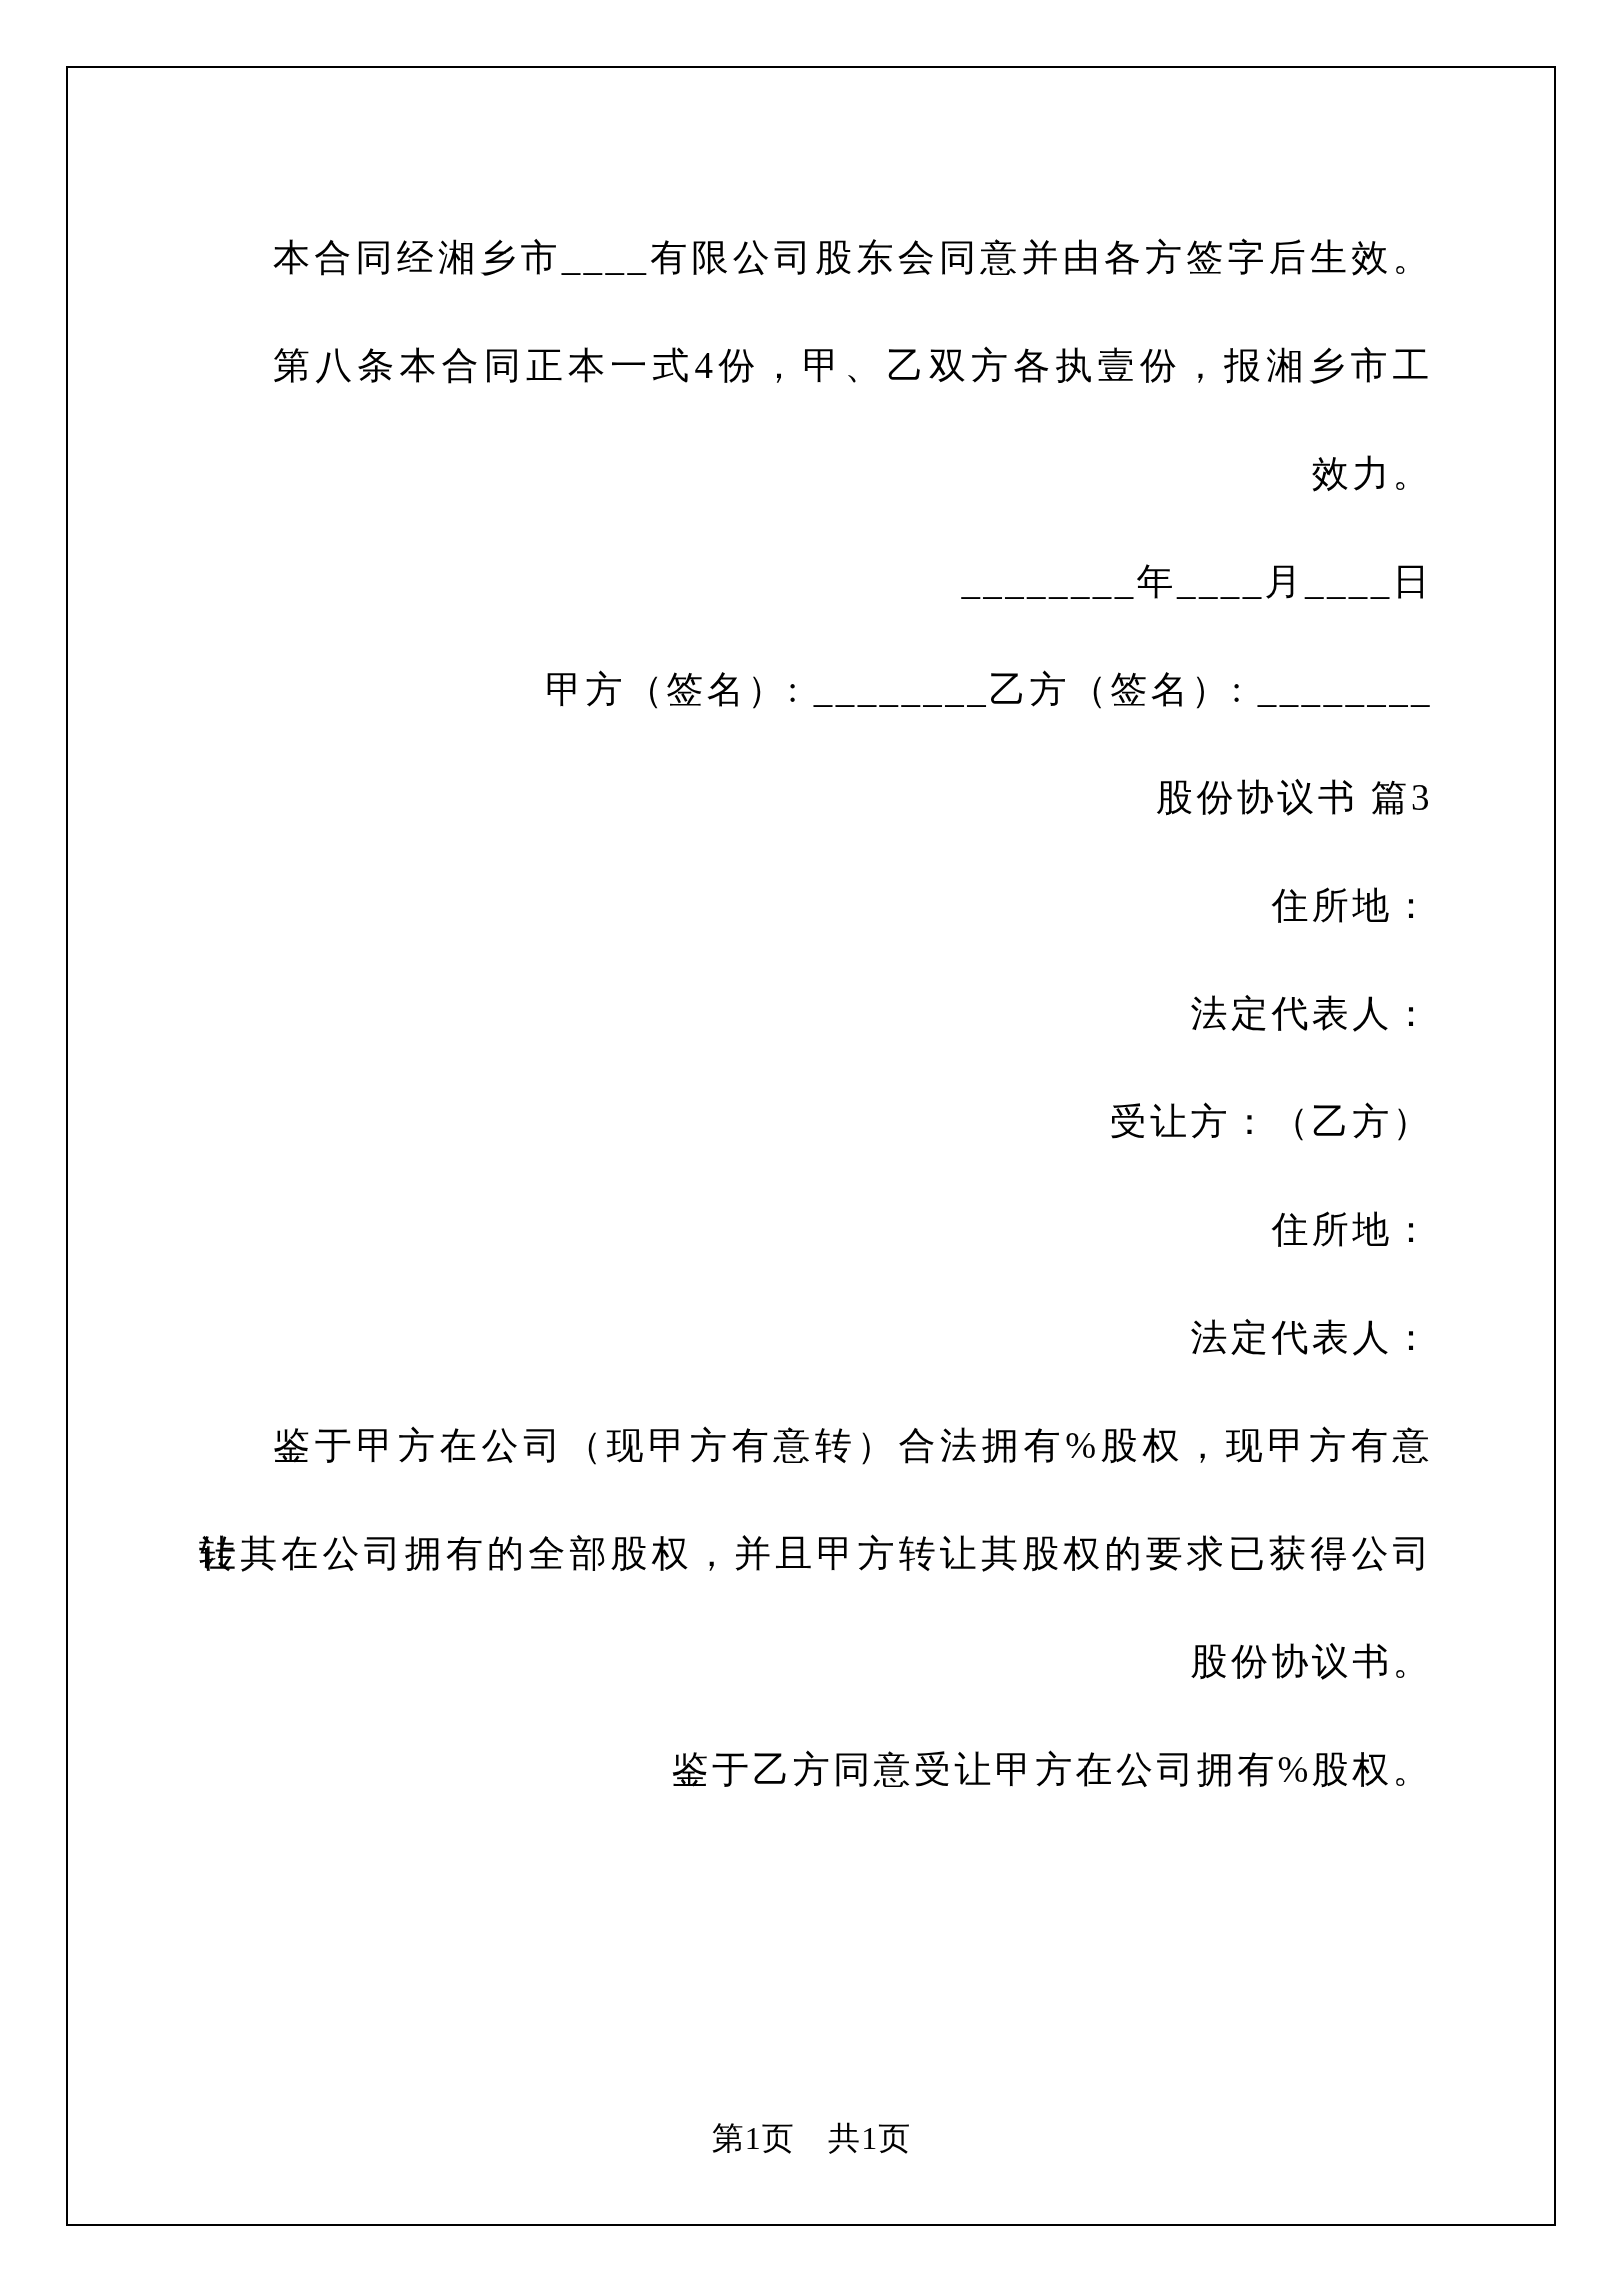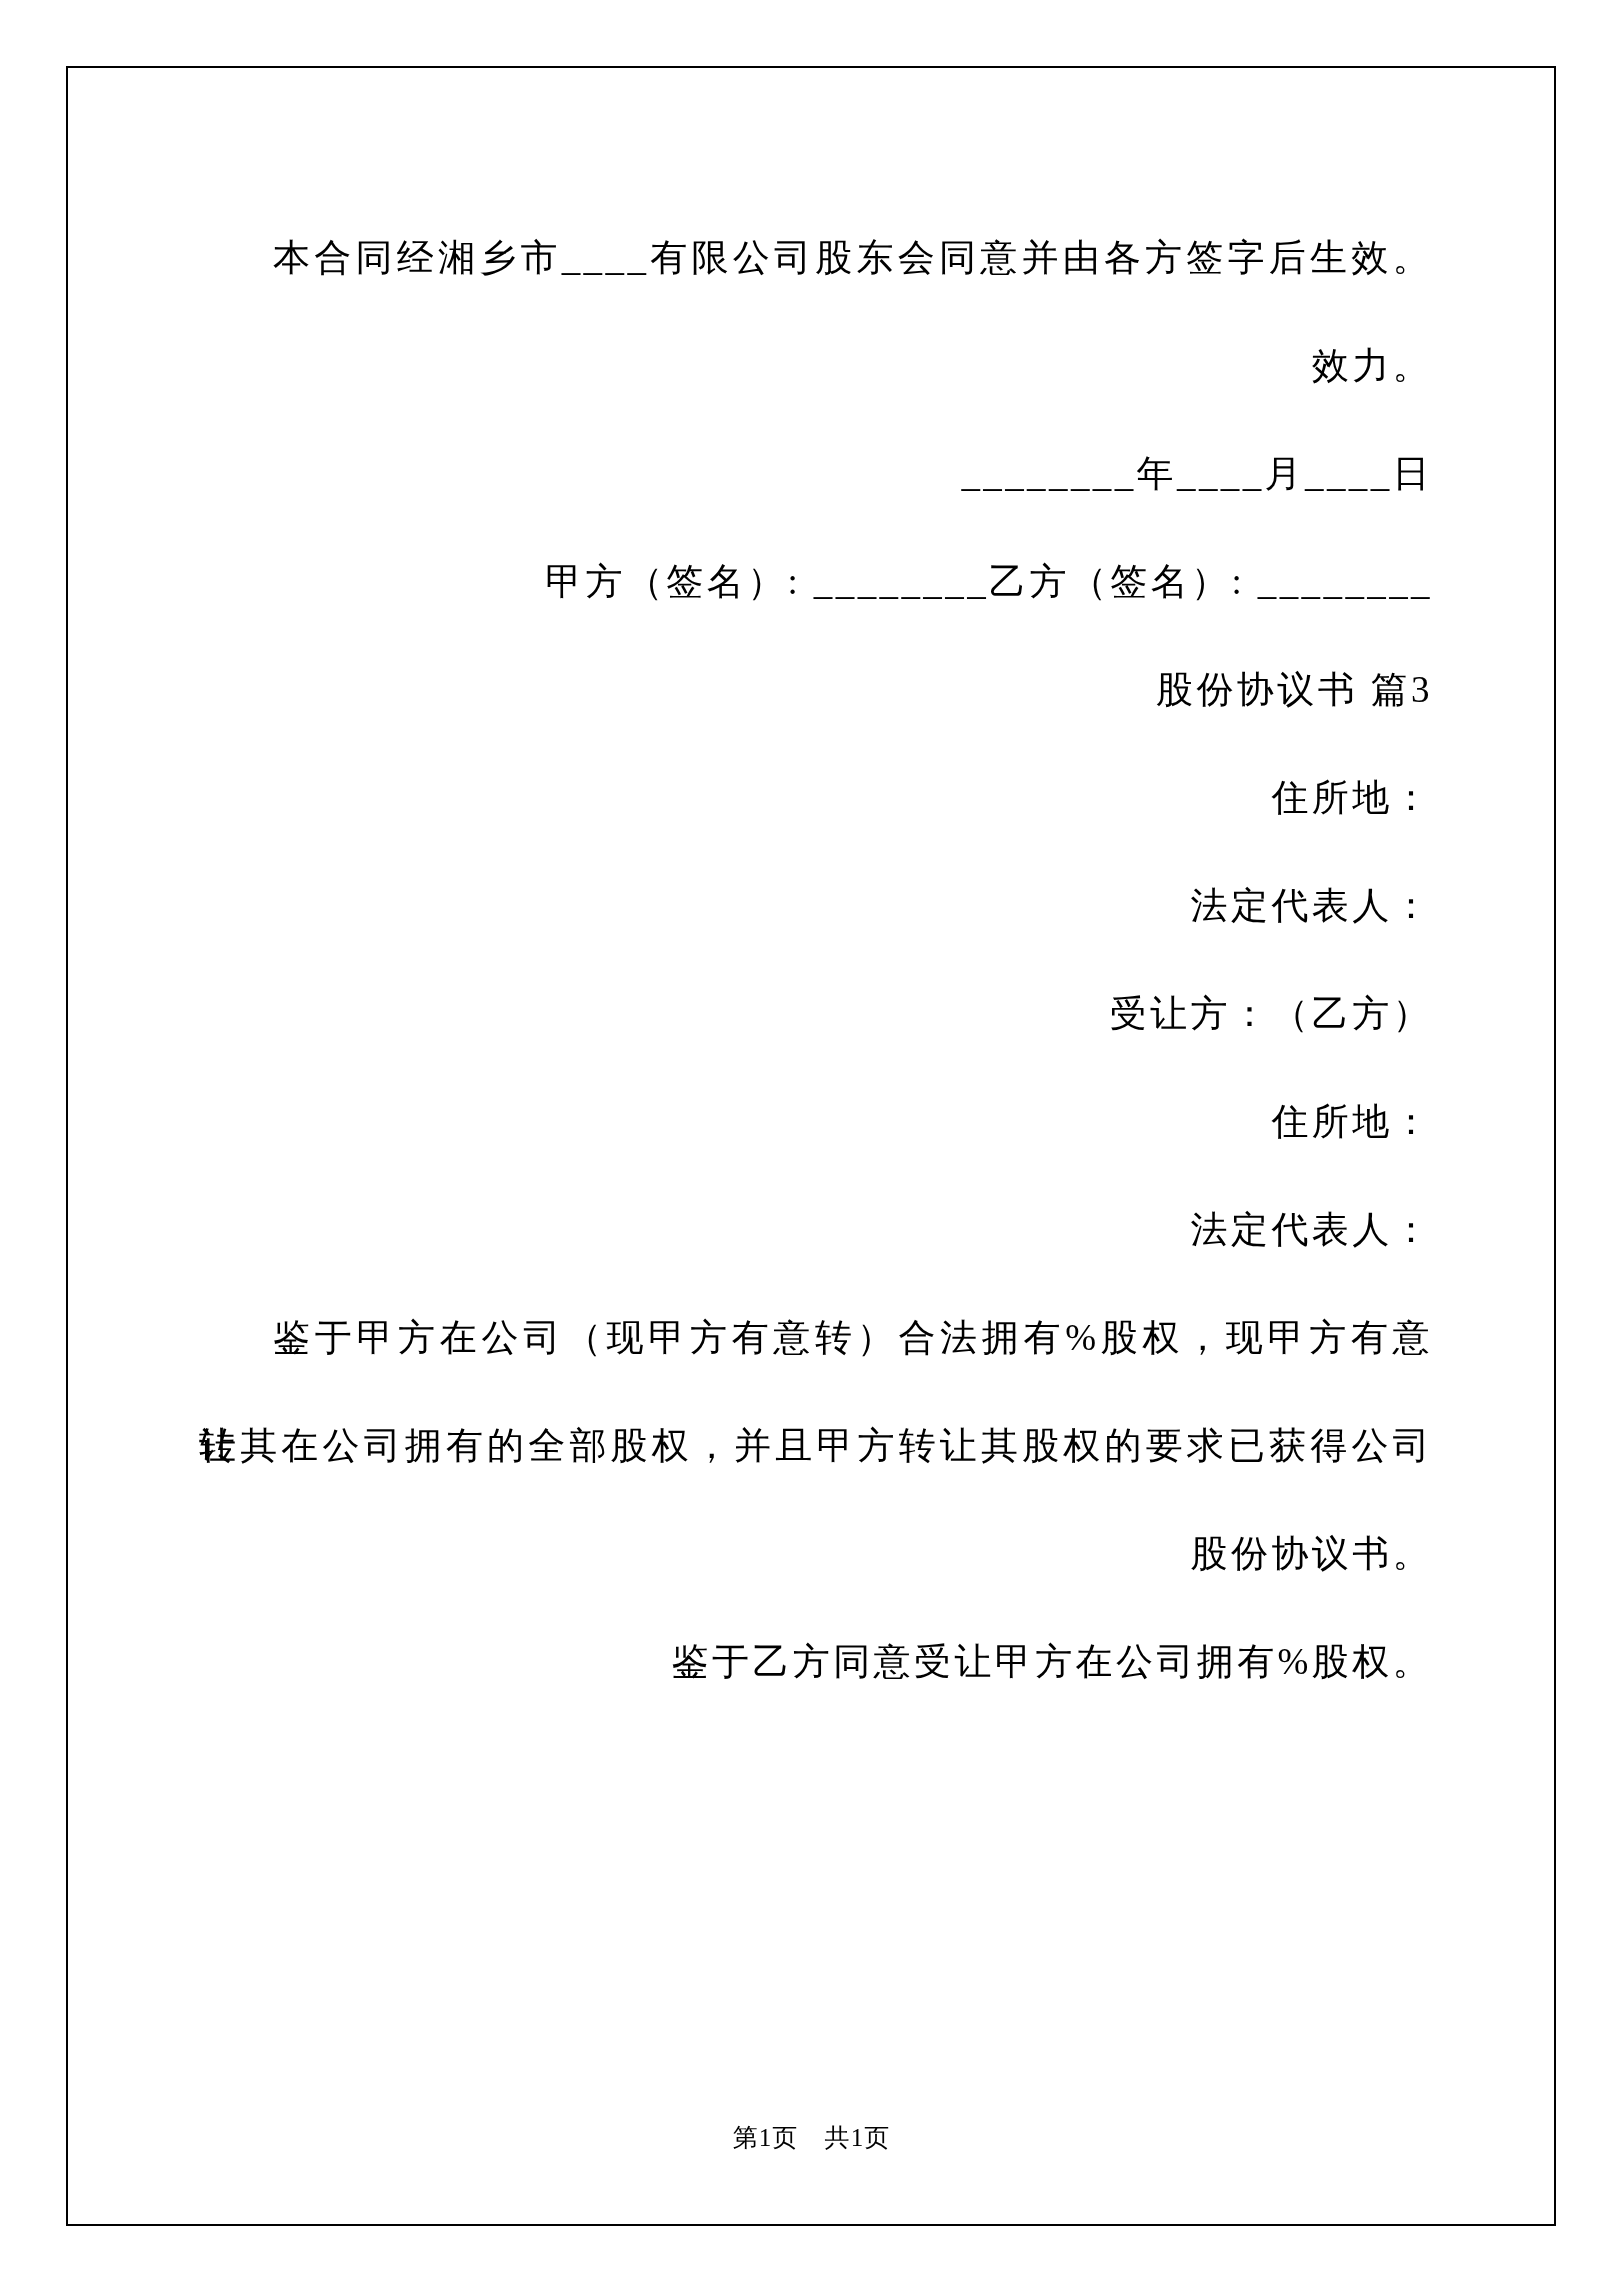--- a/index.html
+++ b/index.html
@@ -37,33 +37,34 @@
     text-align:justify;
     text-align-last:justify;
   }
   .footer{
     position:absolute;
     left:0;right:0;
     top:2121px;
     height:34px;
     line-height:34px;
     text-align:center;
-    font-size:25px;
+    font-size:32px;
     letter-spacing:1.1px;
   }
 </style>
 </head>
 <body>
 
 <div class="page">
   <div class="frame"></div>
 
   <div class="text-block" id="lines-container">
 
   <div class="line indent justify">本合同经湘乡市____有限公司股东会同意并由各方签字后生效。</div>
+      <div class="line indent justify">第八条本合同正本一式4份，甲、乙双方各执壹份，报湘乡市工</div>
       <div class="line">效力。</div>
       <div class="line indent">________年____月____日</div>
       <div class="line indent">甲方（签名）: ________乙方（签名）: ________</div>
       <div class="line">股份协议书 篇3</div>
       <div class="line indent">住所地：</div>
       <div class="line indent">法定代表人：</div>
       <div class="line indent">受让方：（乙方）</div>
       <div class="line indent">住所地：</div>
       <div class="line indent">法定代表人：</div>
       <div class="line indent justify">鉴于甲方在公司（现甲方有意转）合法拥有%股权，现甲方有意转</div>

